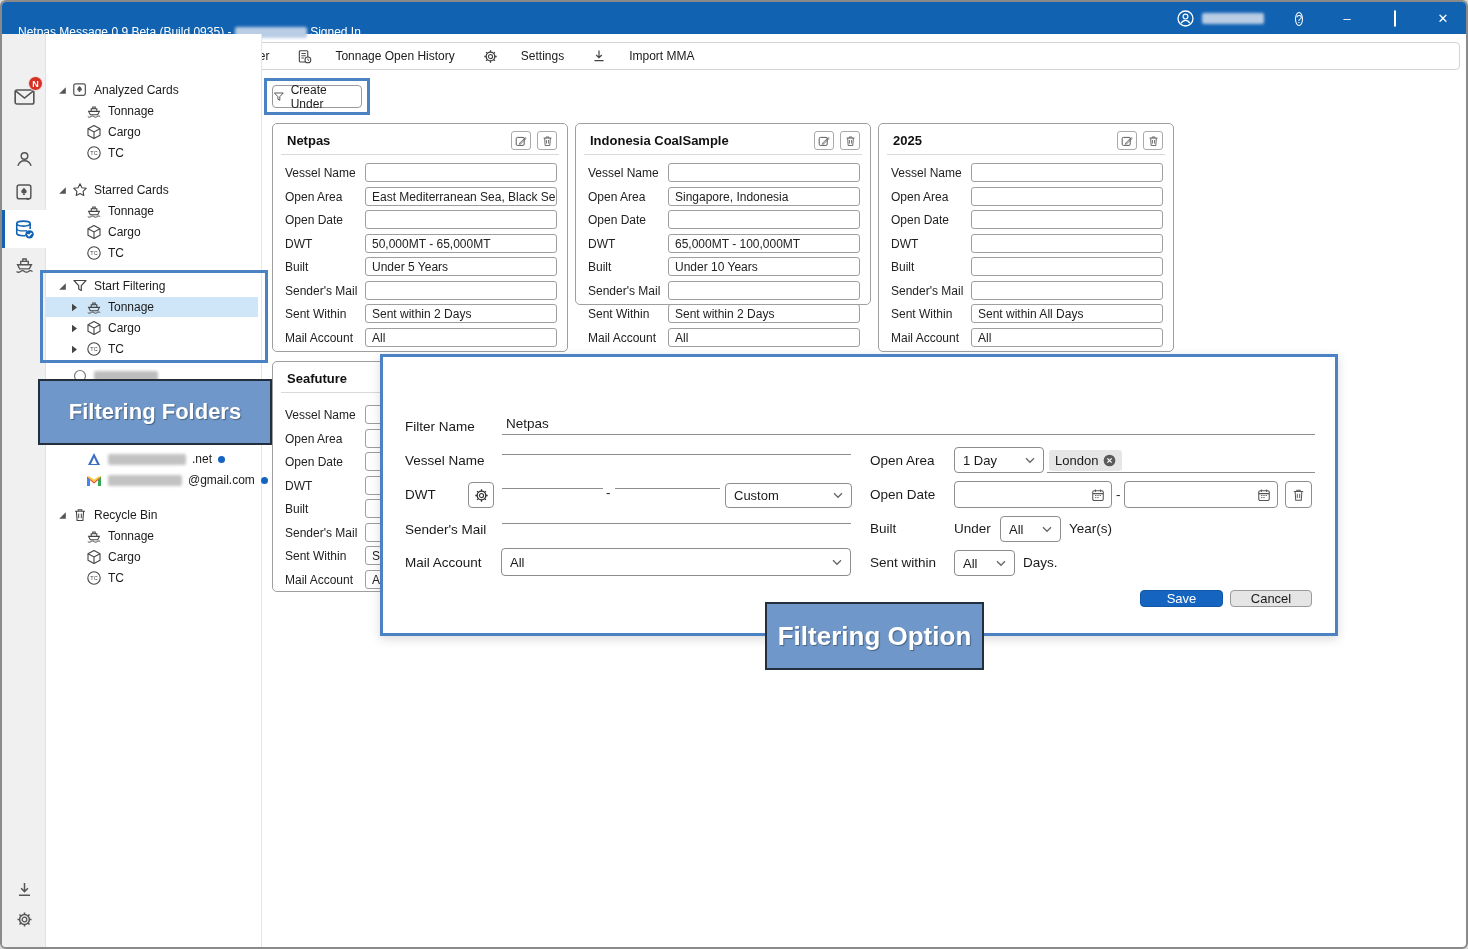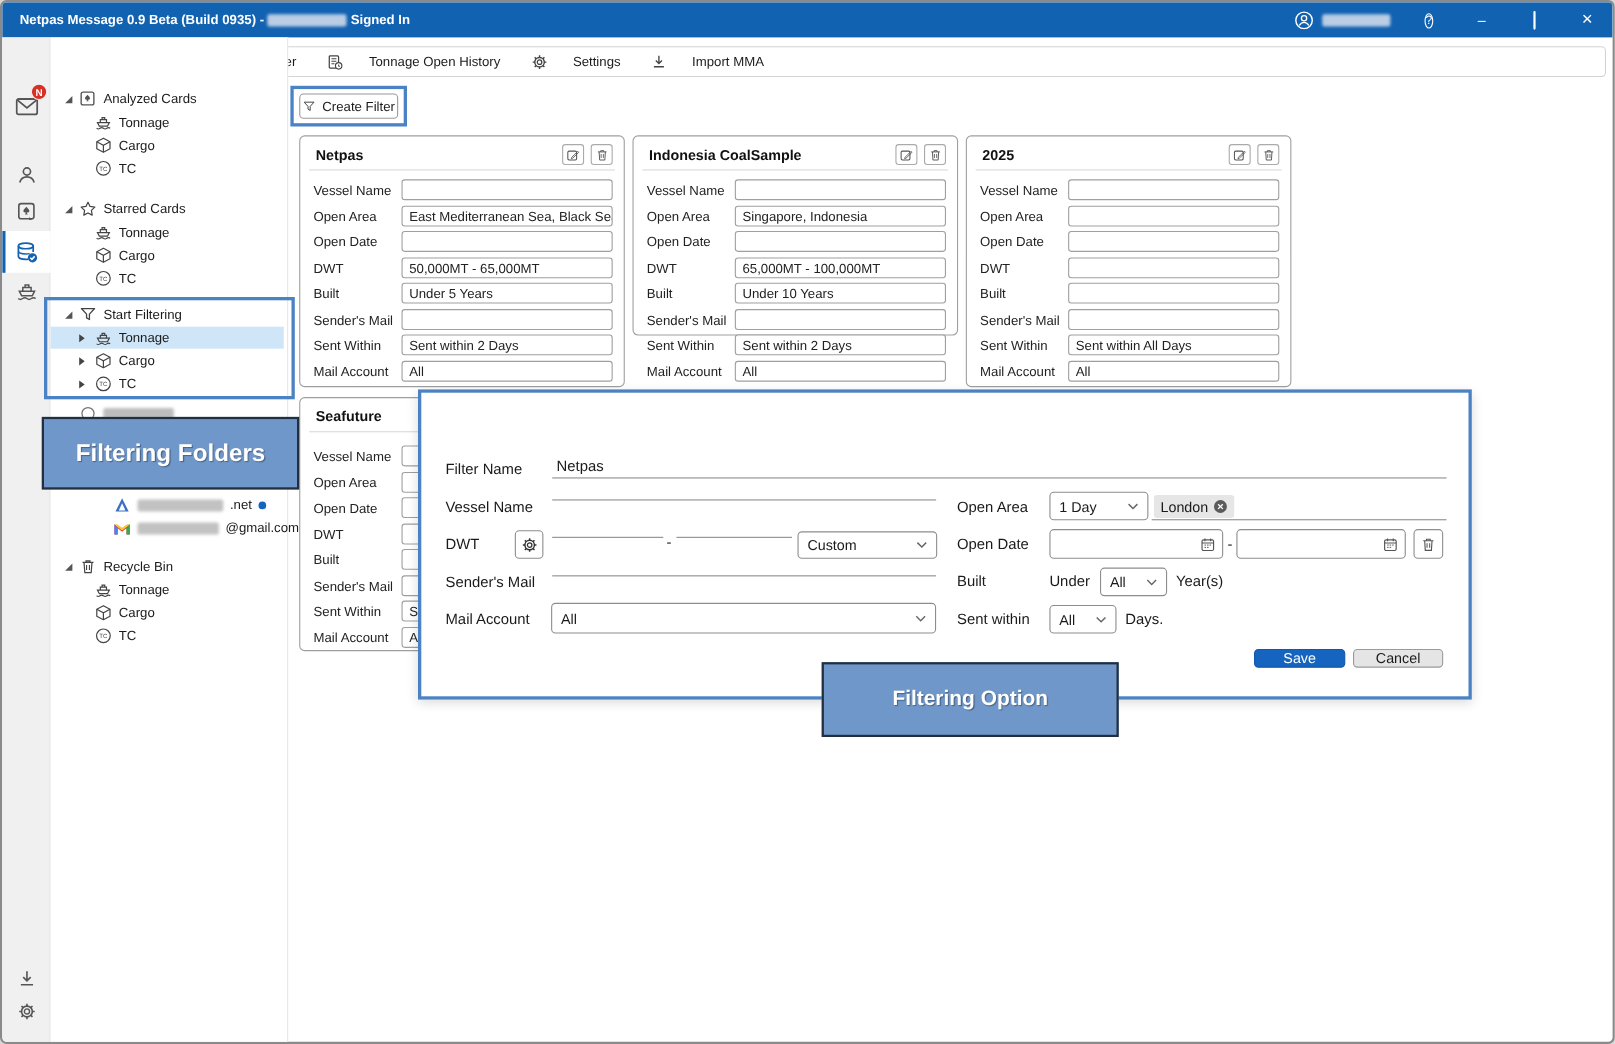--- a/index.html
+++ b/index.html
@@ -2,21 +2,21 @@
 <html><head>
 <meta charset="utf-8">
 <style>
   * { margin:0; padding:0; box-sizing:border-box; }
   html,body { background:#d8d8d8; }
   body { font-family:"Liberation Sans","DejaVu Sans",sans-serif; }
   .window { position:relative; width:1468px; height:949px; background:#fff; border:2px solid #8a8a8a; border-radius:6px; overflow:hidden; }
 
   
   .titlebar { position:absolute; left:0; top:0; width:100%; height:32px; background:#1262b2; color:#fff; }
-  .titlebar .title { position:absolute; left:16px; top:9px; font-size:12px; font-weight:bold; white-space:nowrap; }
+  .titlebar .title { position:absolute; left:16px; top:23px; font-size:12px; font-weight:normal; white-space:nowrap; }
   .blur-chip { display:inline-block; vertical-align:middle; height:11px; border-radius:2px; background:#b9cde4; filter:blur(1.5px); }
   .tb-right { position:absolute; right:10px; top:0; height:32px; display:flex; align-items:center; gap:22px; }
   .tb-btn { color:#fff; font-size:13px; width:26px; text-align:center; cursor:default; }
   .circle-q { width:17px; height:17px; border:1.3px solid #fff; border-radius:50%; font-size:11px; line-height:14px; text-align:center; }
   .max-box { width:10px; height:10px; border:1.4px solid #fff; margin:0 auto; border-radius:2px; }
 
   
   .toolbar { position:absolute; left:45px; top:40px; width:1413px; height:28px; border:1px solid #d4d4d4; border-radius:4px; background:#fff; display:flex; align-items:center; gap:28px; padding-left:18px; }
   .tool-item { display:flex; align-items:center; gap:23px; font-size:12px; color:#1b1b1b; cursor:default; }
 
@@ -30,21 +30,21 @@
   
   .tree-pane { position:absolute; left:44px; top:32px; width:216px; height:917px; background:#fff; border-right:1px solid #e6e6e6; font-size:12px; color:#1b1b1b; }
   .trow { position:absolute; left:0; right:3px; height:20px; display:flex; align-items:center; cursor:default; }
   .trow .arr { position:absolute; width:11px; height:11px; }
   .trow .tic { position:absolute; width:16px; height:16px; }
   .trow .tlabel { position:absolute; white-space:nowrap; }
   .hdr .arr { left:11px; } .hdr .tic { left:26px; top:2px; } .hdr .tlabel { left:48px; }
   .chl .tic { left:40px; top:2px; } .chl .tlabel { left:62px; }
   .chl2 .arr { left:23px; top:5px; } .chl2 .tic { left:40px; top:2px; } .chl2 .tlabel { left:62px; }
   .trow.sel { background:#cfe6f8; }
-  .acct { position:absolute; left:0; height:18px; display:flex; align-items:center; gap:6px; padding-left:57px; font-size:12px; }
+  .acct { position:absolute; left:0; height:18px; display:flex; align-items:center; gap:6px; padding-left:40px; font-size:12px; }
   .dot { width:7px; height:7px; border-radius:50%; background:#1464c0; display:inline-block; }
 
   
   .outline-box { position:absolute; border:3px solid #4b82c4; background:transparent; pointer-events:none; }
   .ann-label { position:absolute; background:#6f97c9; border:2px solid #242f3e; color:#fff; font-weight:bold; display:flex; align-items:center; justify-content:center; text-shadow:1px 1px 1px rgba(0,0,0,.35); z-index:40; }
 
   
   .create-btn { position:absolute; left:270px; top:83px; width:90px; height:23px; border:1px solid #9a9a9a; border-radius:4px; background:#fff; display:flex; align-items:center; justify-content:center; gap:6px; font-size:12px; color:#1b1b1b; cursor:default; }
   .card { position:absolute; width:296px; background:#fff; border:1px solid #9f9f9f; border-radius:5px; }
   .card-title { position:absolute; left:14px; top:9px; font-size:13px; font-weight:bold; color:#111; }
@@ -365,21 +365,21 @@
   </div>
 
   <div class="outline-box" style="left:38px;top:268px;width:228px;height:93px"></div>
   <div class="ann-label" style="left:36px;top:377px;width:234px;height:66px;font-size:22px">Filtering Folders</div>
   <div class="outline-box" style="left:262px;top:76px;width:106px;height:37px"></div>
 
   <div class="create-btn">
     <svg width="12" height="12" viewBox="0 0 16 16">
         <path d="M2 2.5h12L9.3 7.6v4.9L6.7 11V7.6z" fill="none" stroke="#444" stroke-width="1.2" stroke-linejoin="round"></path>
       </svg>
-    <span>Create Filter</span>
+    <span>Create Under</span>
   </div>
 
   <div class="card" style="left:270px;top:121px;height:229px">
     <div class="card-title">Netpas</div>
     <div class="card-btn" style="right:36px">
         <svg width="12" height="12" viewBox="0 0 15 15">
           <rect x="1.5" y="3" width="10" height="10" rx="1.5" fill="none" stroke="#555" stroke-width="1.2"></rect>
           <path d="M6 10l6.8-6.8 1.1 1.1L7.1 11l-1.6.5z" fill="none" stroke="#555" stroke-width="1"></path>
         </svg>
       </div>
@@ -647,15 +647,15 @@
       <svg width="10" height="7" viewBox="0 0 10 7">
           <path d="M1 1.3l4 4 4-4" fill="none" stroke="#666" stroke-width="1.3"></path>
         </svg>
     </div>
     <span class="dlbl" style="left:640px;top:198px">Days.</span>
 
     <div class="btn btn-save" style="left:757px;top:233px;width:83px">Save</div>
     <div class="btn btn-cancel" style="left:847px;top:233px;width:82px">Cancel</div>
   </div>
 
-  <div class="ann-label" style="left:745px;top:600px;width:270px;height:68px;font-size:19px">Filtering Option</div>
+  <div class="ann-label" style="left:763px;top:600px;width:219px;height:68px;font-size:26px">Filtering Option</div>
 
 </div>
 
 </body></html>

